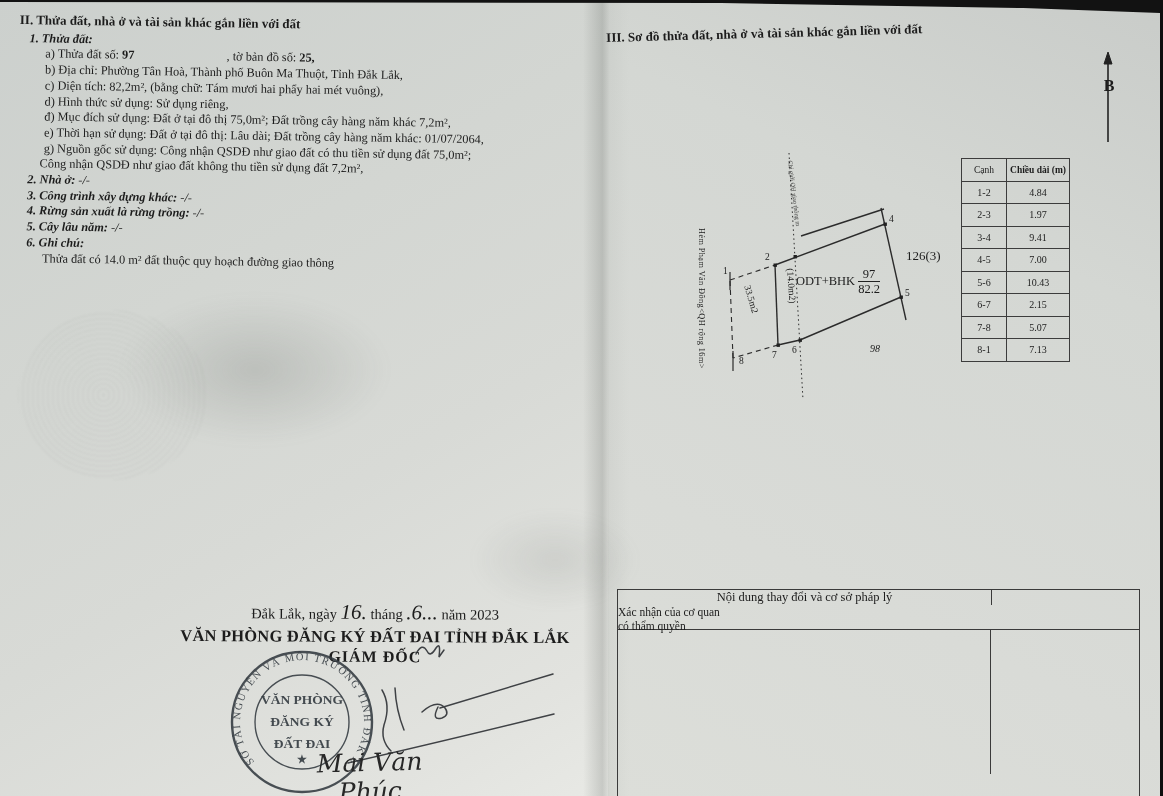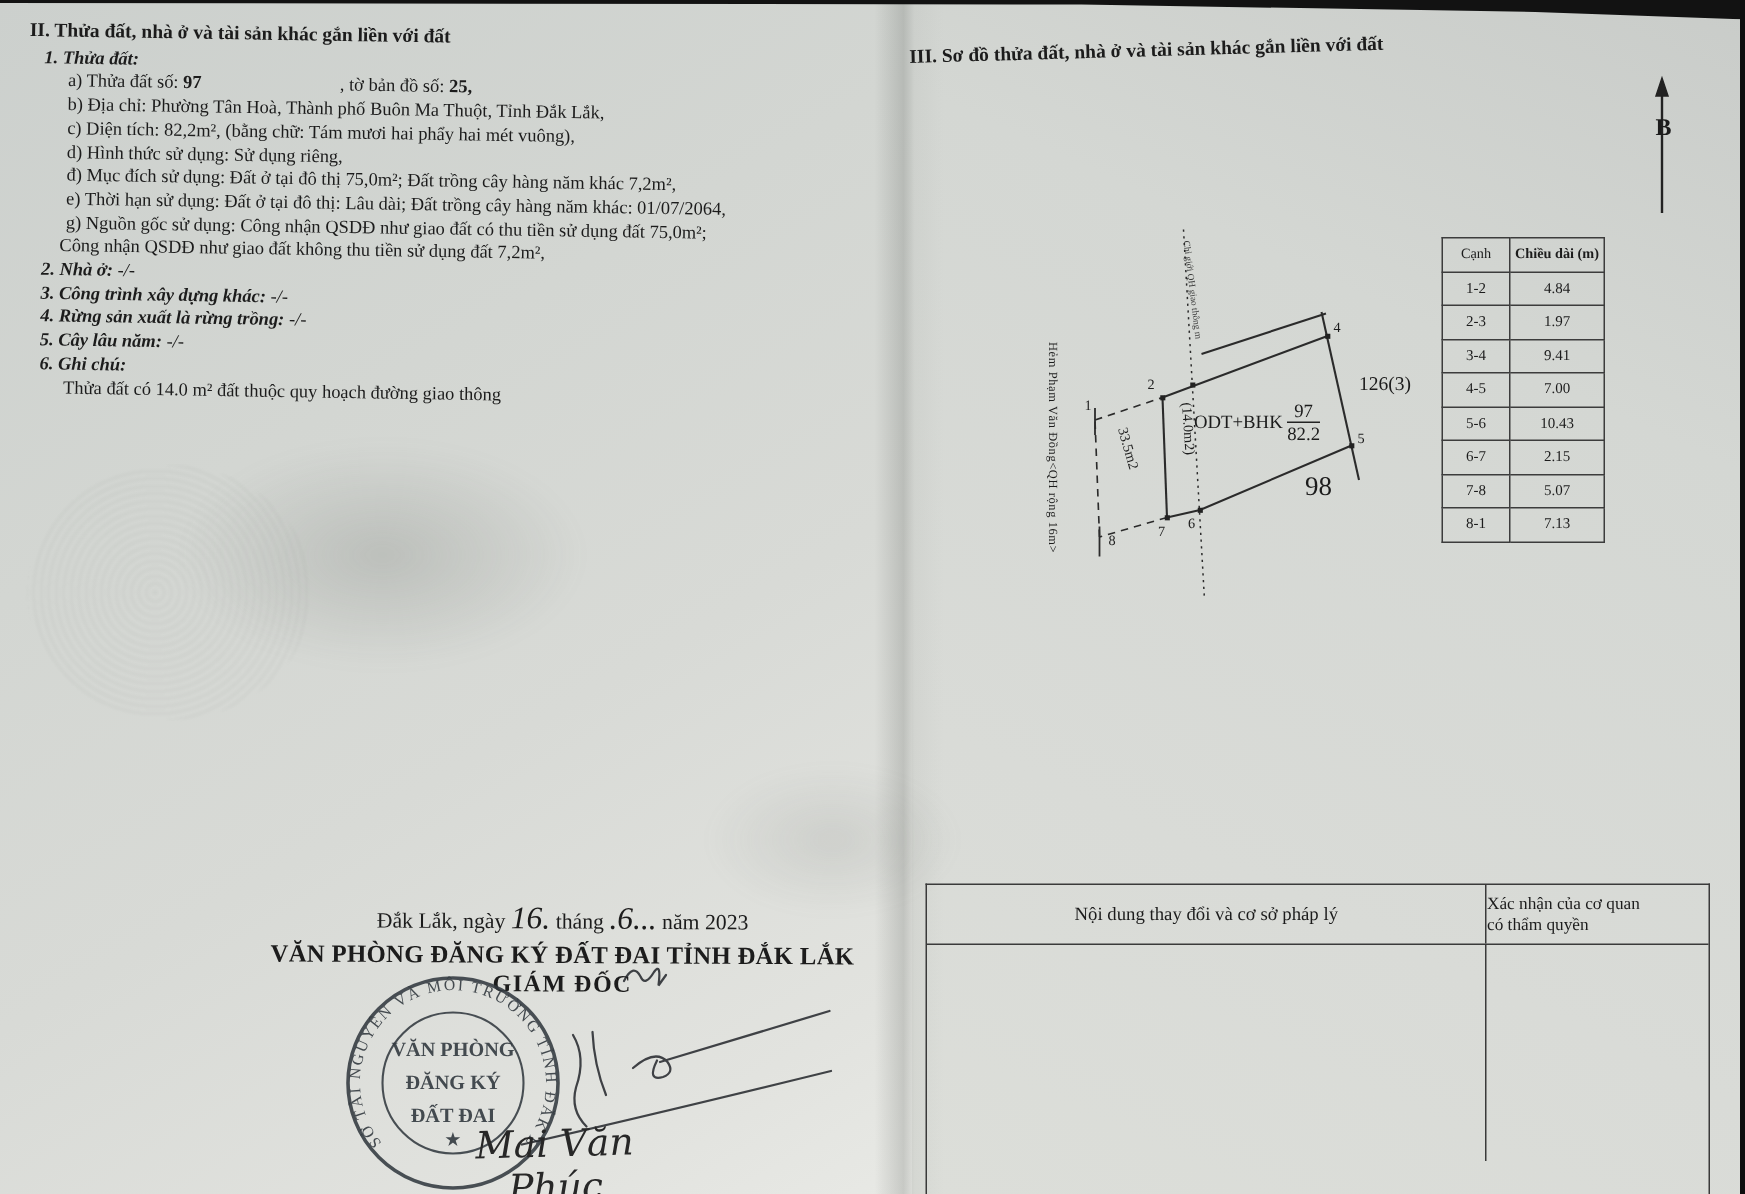--- a/index.html
+++ b/index.html
@@ -60,21 +60,21 @@
   .edge-table{position:absolute;left:961px;top:158px;border-collapse:collapse;
     font-size:10px;text-align:center;}
   .edge-table th,.edge-table td{border:1px solid #3c3c3c;padding:0;height:21.5px;font-weight:normal;margin-top:40px;}
   .edge-table th{font-size:9.5px;}
   .edge-table .c1{width:44px;}
   .edge-table .c2{width:62px;font-weight:bold;}
 
   
   .sec4{position:absolute;left:617px;top:589px;width:521px;height:207px;border:1.5px solid #3a3a3a;border-bottom:none;}
   .sec4-title{height:23px;border-bottom:1.2px solid #3a3a3a;text-align:center;font-weight:bold;font-size:12.5px;line-height:23px;}
-  .sec4-head{display:flex;height:39px;border-bottom:1.2px solid #3a3a3a;}
+  .sec4-head{display:flex;height:39px;border-bottom:1.2px solid #3a3a3a;flex-direction:column;}
   .sec4-head .c1{width:71.6%;border-right:1.2px solid #3a3a3a;display:flex;align-items:center;justify-content:center;font-size:12.5px;}
   .sec4-head .c2{width:28.4%;display:flex;flex-direction:column;justify-content:center;font-size:11.5px;line-height:14px;}
   .sec4-body{display:flex;height:144px;}
   .sec4-body .c1{width:71.6%;border-right:1.2px solid #3a3a3a;}
   .sec4-body .c2{width:28.4%;}
 
   svg text{font-family:"Liberation Serif","DejaVu Serif",serif;}
 </style>
 </head>
 <body>
@@ -193,21 +193,21 @@
   </svg>
 
   <span class="t dlab" style="left:723px;top:266px;">1</span>
   <span class="t dlab" style="left:765px;top:252px;">2</span>
   <span class="t dlab" style="left:889px;top:214px;">4</span>
   <span class="t dlab" style="left:905px;top:288px;">5</span>
   <span class="t dlab" style="left:792px;top:345px;">6</span>
   <span class="t dlab" style="left:772px;top:350px;">7</span>
   <span class="t dlab" style="left:739px;top:356px;">8</span>
   <span class="t" style="left:906px;top:248px;font-size:13px;">126(3)</span>
-  <span class="t" style="left:870px;top:314px;font-size:18px;">98</span>
+  <span class="t" style="left:870px;top:343px;font-size:10px;font-style:italic;">98</span>
   <div class="usage">
     <span>ODT+BHK</span>
     <span class="frac">
       <span class="num">97</span>
       <span class="den">82.2</span>
     </span>
   </div>
   <span class="t rot" style="left:795px;top:268px;font-size:9.5px;transform:rotate(86deg);">(14.0m2)</span>
   <span class="t rot" style="left:752px;top:284px;font-size:9.5px;transform:rotate(74deg);">33.5m2</span>
   <span class="t rot" style="left:794px;top:160px;font-size:6.3px;transform:rotate(83deg);opacity:.85;">Chỉ giới QH giao thông m</span>

